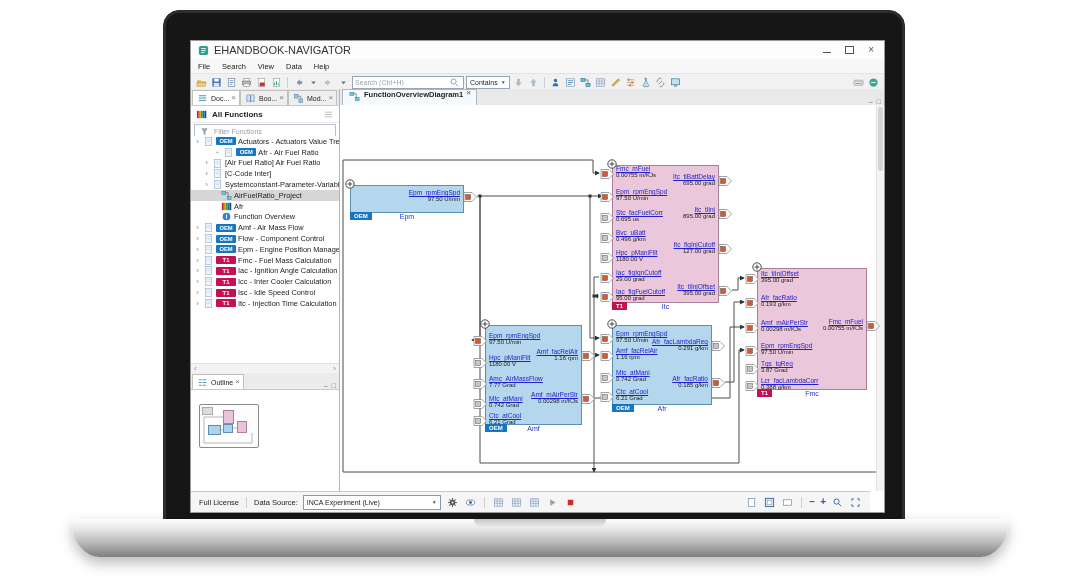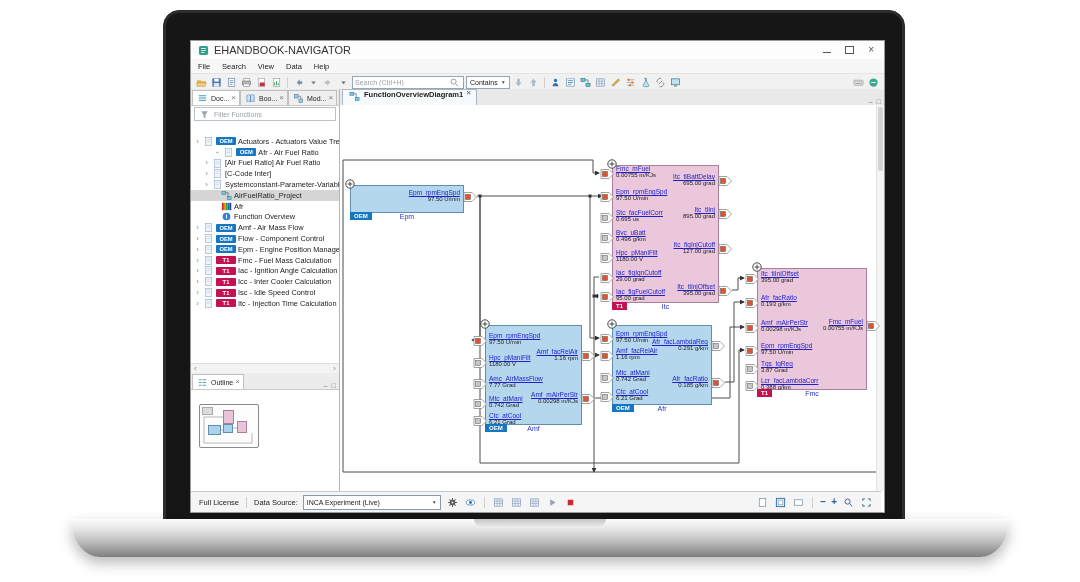--- a/index.html
+++ b/index.html
@@ -87,21 +87,21 @@
   .blkbadge{position:absolute;left:-1px;top:100%;font-size:6px;font-weight:bold;color:#fff;padding:1px 4px;line-height:6px;}
   .blkbadge.OEM{background:#1577c2;}
   .blkbadge.T1{background:#c41154;}
   .port{position:absolute;width:14px;height:10px;}
   .plabel{position:absolute;line-height:1.12;white-space:nowrap;}
   .plabel .nm{display:block;font-size:6.5px;color:#2222cc;text-decoration:underline;}
   .plabel .vl{display:block;font-size:6px;color:#1c1c1c;}
   .plabel.out{text-align:right;}
   .expico{position:absolute;width:10px;height:10px;}
   
-  .statusbar{position:absolute;left:0;right:3px;bottom:0;height:21px;background:#f5f5f5;
+  .statusbar{position:absolute;left:0;right:14px;bottom:0;height:21px;background:#f5f5f5;
     border-top:1px solid #c8c8c8;display:flex;align-items:center;gap:5px;padding:0 8px;font-size:7.5px;box-sizing:border-box;}
   .combo{width:130px;height:13px;border:1px solid #8899aa;background:#fff;display:flex;
     align-items:center;padding:0 3px;font-size:7px;gap:2px;}
   .combo .caret{margin-left:auto;}
   .zbtn{color:#2b5f9e;font-weight:bold;font-size:10px;line-height:10px;}
 </style>
 </head>
 <body>
 
 <div class="stage">
@@ -314,20 +314,37 @@
                 </svg>
               </span>
               <span>Mod...</span>
               <span class="tclose">×</span>
             </div>
             <span class="cornerbtns">
               <span>‒</span>
               <span>□</span>
             </span>
           </div>
+        <div class="fheader">
+          <span class="tbi">
+              <svg width="11" height="11" viewBox="0 0 12 12">
+                <rect x="1" y="2" width="2" height="8" fill="#cc2222"></rect>
+                <rect x="3.2" y="2" width="2" height="8" fill="#ee8800"></rect>
+                <rect x="5.4" y="2" width="2" height="8" fill="#22aa33"></rect>
+                <rect x="7.6" y="2" width="2" height="8" fill="#2266cc"></rect>
+                <rect x="9.8" y="2" width="1.4" height="8" fill="#224488"></rect>
+              </svg>
+            </span>
+          <span>All Functions</span>
+          <span class="rico tbi">
+              <svg width="11" height="11" viewBox="0 0 12 12">
+                <path d="M2 3.5h8M2 6h8M2 8.5h8" stroke="#aaa" stroke-width="0.8"></path>
+              </svg>
+            </span>
+        </div>
         <div class="filterrow">
           <span class="tbi">
               <svg width="11" height="11" viewBox="0 0 12 12">
                 <path d="M2.5 2.5h7L7 6.5V10l-2-.8V6.5z" fill="#9aa6b1"></path>
               </svg>
             </span>
           <span>Filter Functions</span>
         </div>
         <div class="tree" id="tree">
             <div class="trow" style="padding-left: 3px;">

